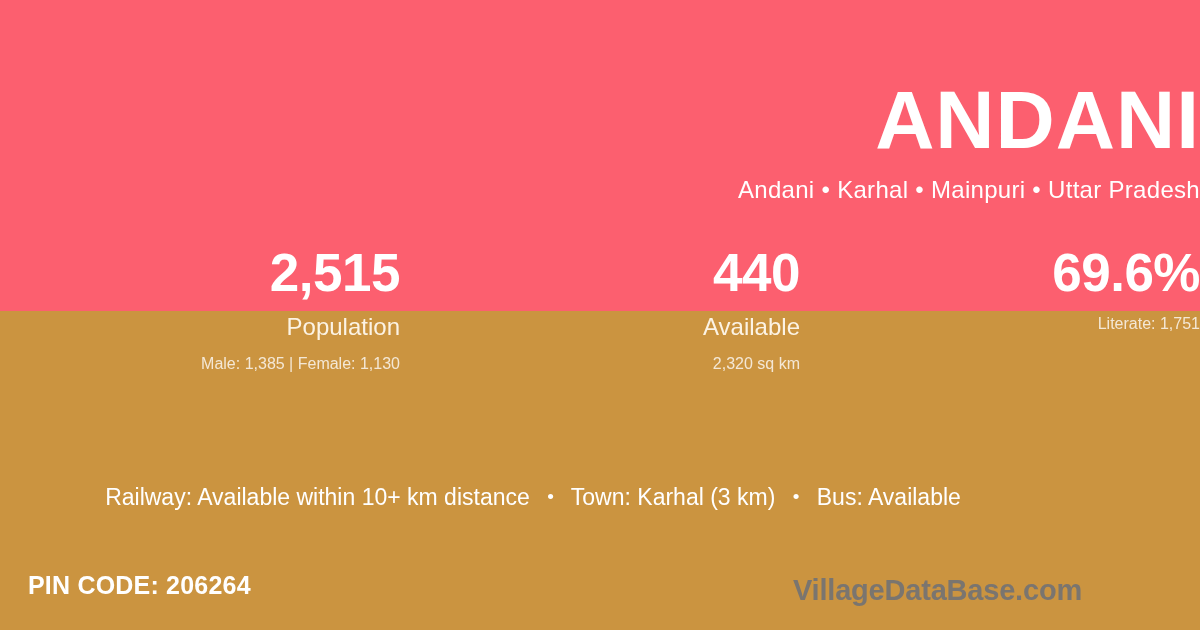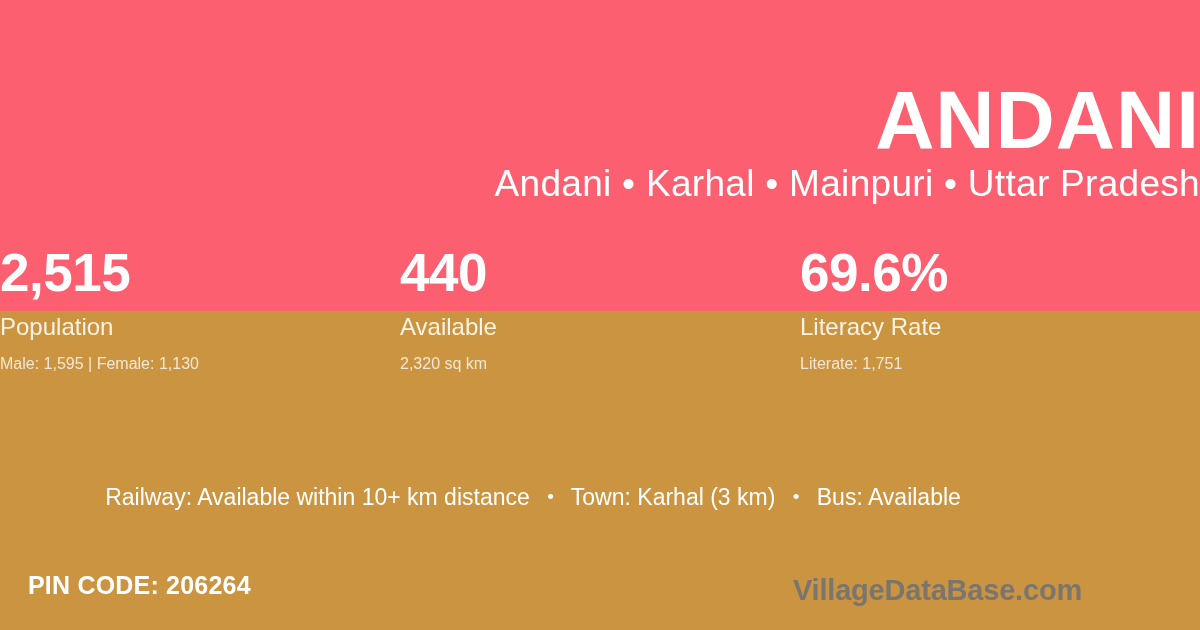--- a/index.html
+++ b/index.html
@@ -54,41 +54,42 @@
   .village-title {
     font-size: 82px;
     font-weight: 700;
     color: #ffffff;
     letter-spacing: 1px;
     line-height: 1.02;
     margin: 0;
     white-space: nowrap;
   }
   .village-subtitle {
-    font-size: 37px;
+    margin-top: 14px;
+    font-size: 24px;
     font-weight: 400;
     color: #ffffff;
     letter-spacing: 0.3px;
     line-height: 1.2;
     white-space: nowrap;
   }
 
   
   .stats-row {
     position: absolute;
     left: 0;
     top: 245px;
     width: 1200px;
     display: flex;
     flex-direction: row;
     z-index: 3;
   }
   .stat-col {
     flex: 1 1 0;
-    text-align: left;
+    text-align: right;
   }
   .stat-value {
     font-size: 53px;
     font-weight: 700;
     color: #ffffff;
     line-height: 1.05;
     letter-spacing: -0.5px;
     white-space: nowrap;
   }
   .stat-label {
@@ -173,32 +174,31 @@
   <div class="header">
     <div class="village-title">ANDANI</div>
     <div class="village-subtitle">Andani • Karhal • Mainpuri • Uttar Pradesh</div>
   </div>
 
   <div class="stats-row">
 
     <div class="stat-col">
       <div class="stat-value">2,515</div>
       <div class="stat-label">Population</div>
-      <div class="stat-sub">Male: 1,595 | Female: 1,130</div>
+      <div class="stat-sub">Male: 1,385 | Female: 1,130</div>
     </div>
 
     <div class="stat-col">
       <div class="stat-value">440</div>
       <div class="stat-label">Available</div>
       <div class="stat-sub">2,320 sq km</div>
     </div>
 
     <div class="stat-col">
       <div class="stat-value">69.6%</div>
-      <div class="stat-label">Literacy Rate</div>
       <div class="stat-sub">Literate: 1,751</div>
     </div>
 
   </div>
 
   <div class="amenities">
     <span>Railway: Available within 10+ km distance</span>
     <span class="sep">•</span>
     <span>Town: Karhal (3 km)</span>
     <span class="sep">•</span>

